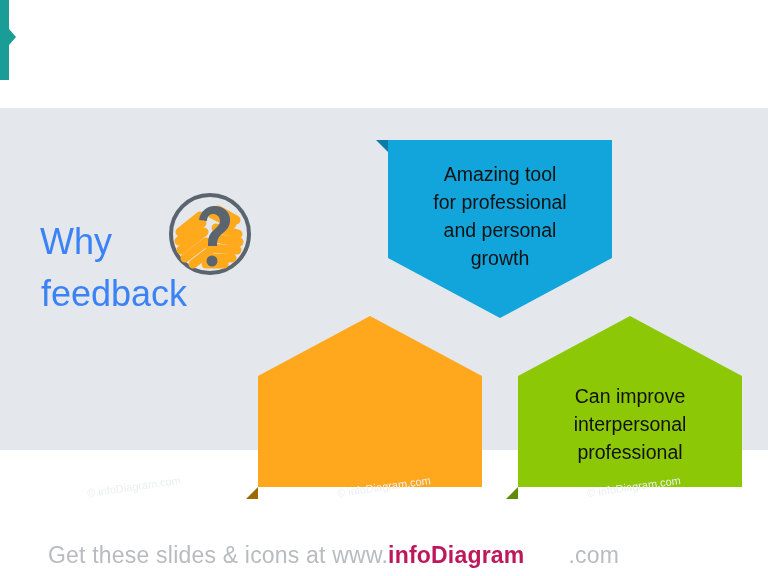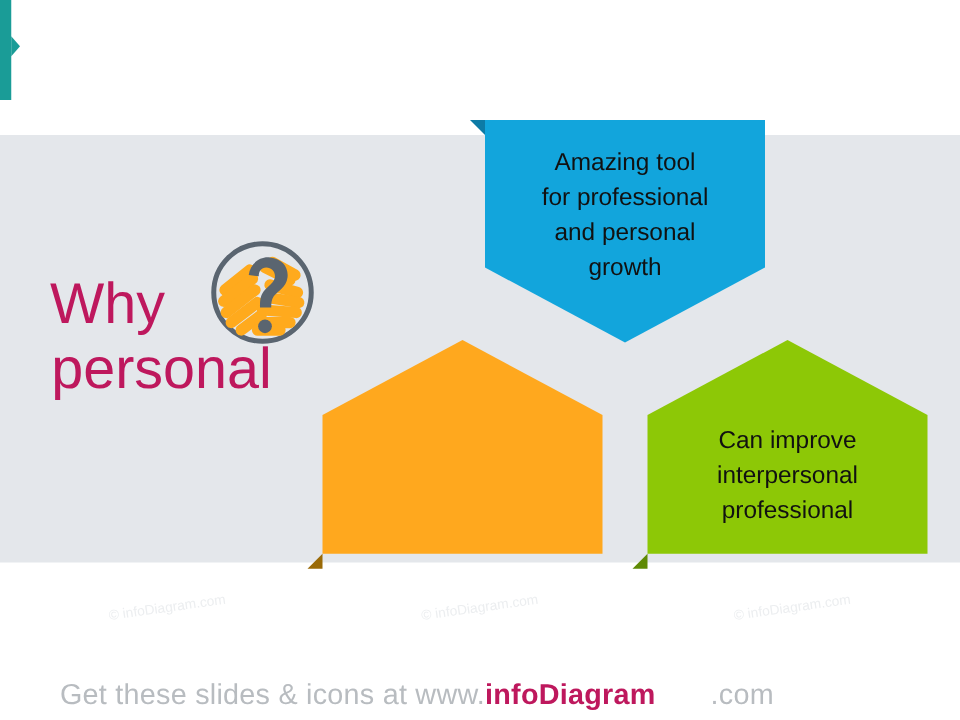--- a/index.html
+++ b/index.html
@@ -53,42 +53,43 @@
   }
 
   
   .title-block {
     position: absolute;
     left: 40px;
     top: 216px;
     width: 230px;
   }
   .title-line {
-    font-size: 46px;
+    font-size: 36px;
     line-height: 52px;
-    color: #be185d;
+    color: #3b82f6;
     font-weight: 400;
     letter-spacing: 0px;
     white-space: nowrap;
   }
   .title-line.second { padding-left: 1px; }
 
   
   .qicon {
     position: absolute;
     left: 166px;
     top: 190px;
     width: 88px;
     height: 88px;
   }
   .qicon svg { display: block; }
 
   
   .shape {
     position: absolute;
+    margin-top: 44px;
   }
   .shape svg { display: block; overflow: visible; }
   .shape .label {
     position: absolute;
     left: 0;
     width: 100%;
     text-align: center;
     color: #111111;
     font-size: 19.5px;
     line-height: 28px;
@@ -165,21 +166,21 @@
 
 <div class="slide">
 
   <div class="accent-bar"></div>
   <div class="accent-notch"></div>
 
   <div class="gray-panel"></div>
 
   <div class="title-block">
     <div class="title-line">Why</div>
-    <div class="title-line second">personal</div>
+    <div class="title-line second">feedback</div>
   </div>
 
   <div class="qicon">
     <svg width="88" height="88" viewBox="0 0 88 88" xmlns="http://www.w3.org/2000/svg">
       <circle cx="44" cy="44" r="39" fill="none" stroke="#5a6570" stroke-width="4"></circle>
       <g stroke="#ffaa1d" stroke-width="9" stroke-linecap="round" fill="none">
         <path d="M14 42 L34 26"></path>
         <path d="M13 51 L36 33"></path>
         <path d="M15 60 L38 42"></path>
         <path d="M19 68 L40 52"></path>

